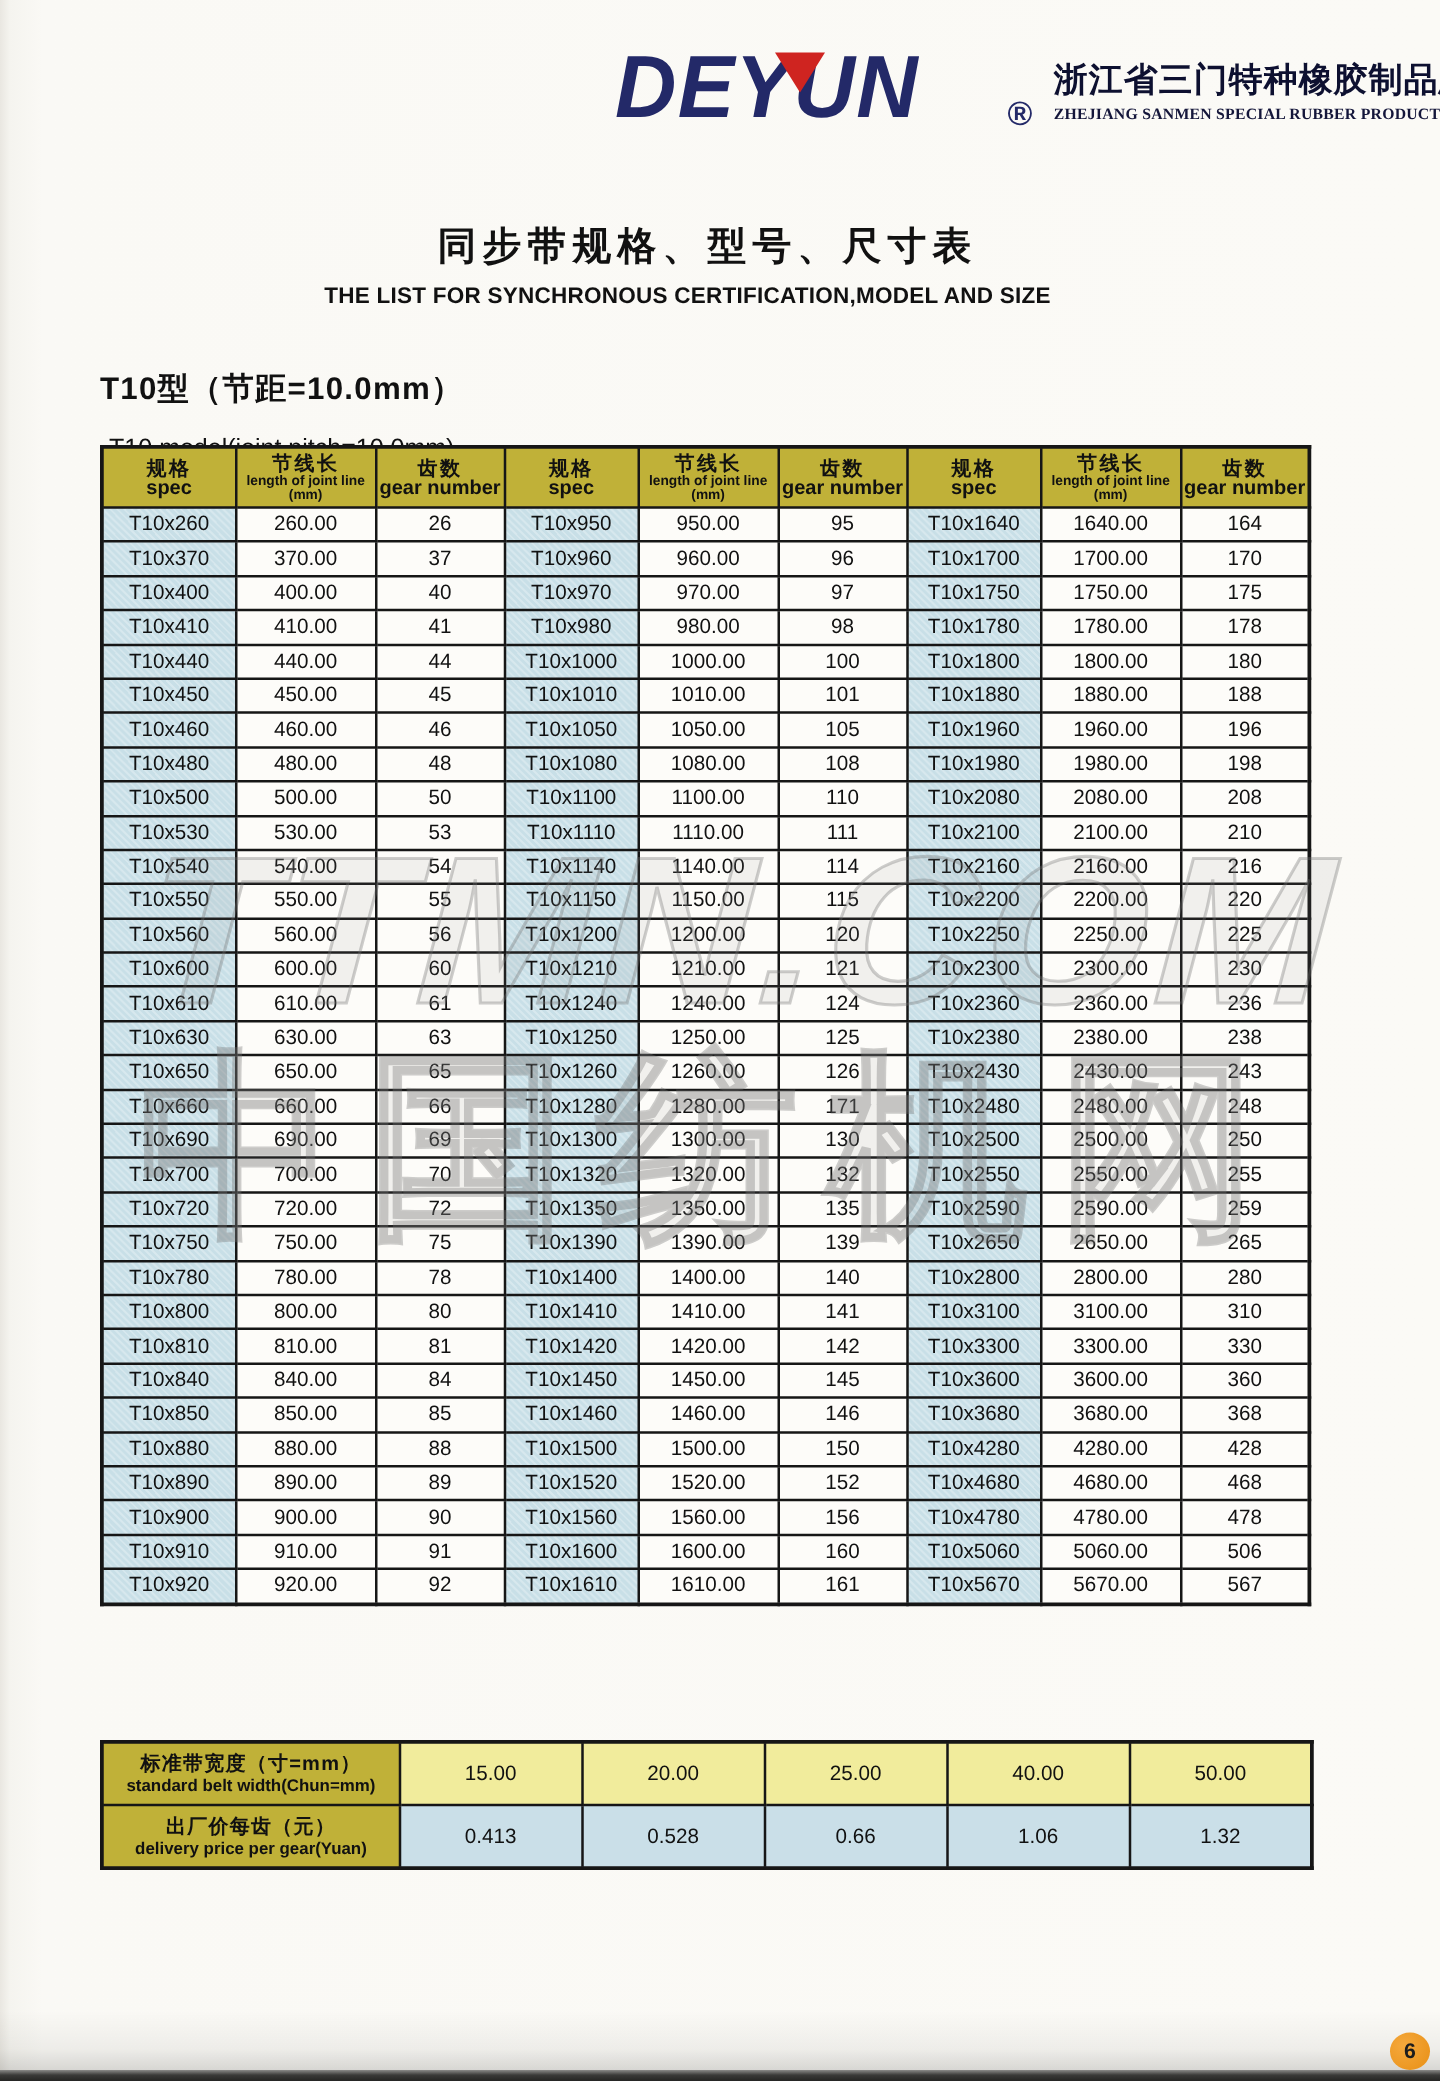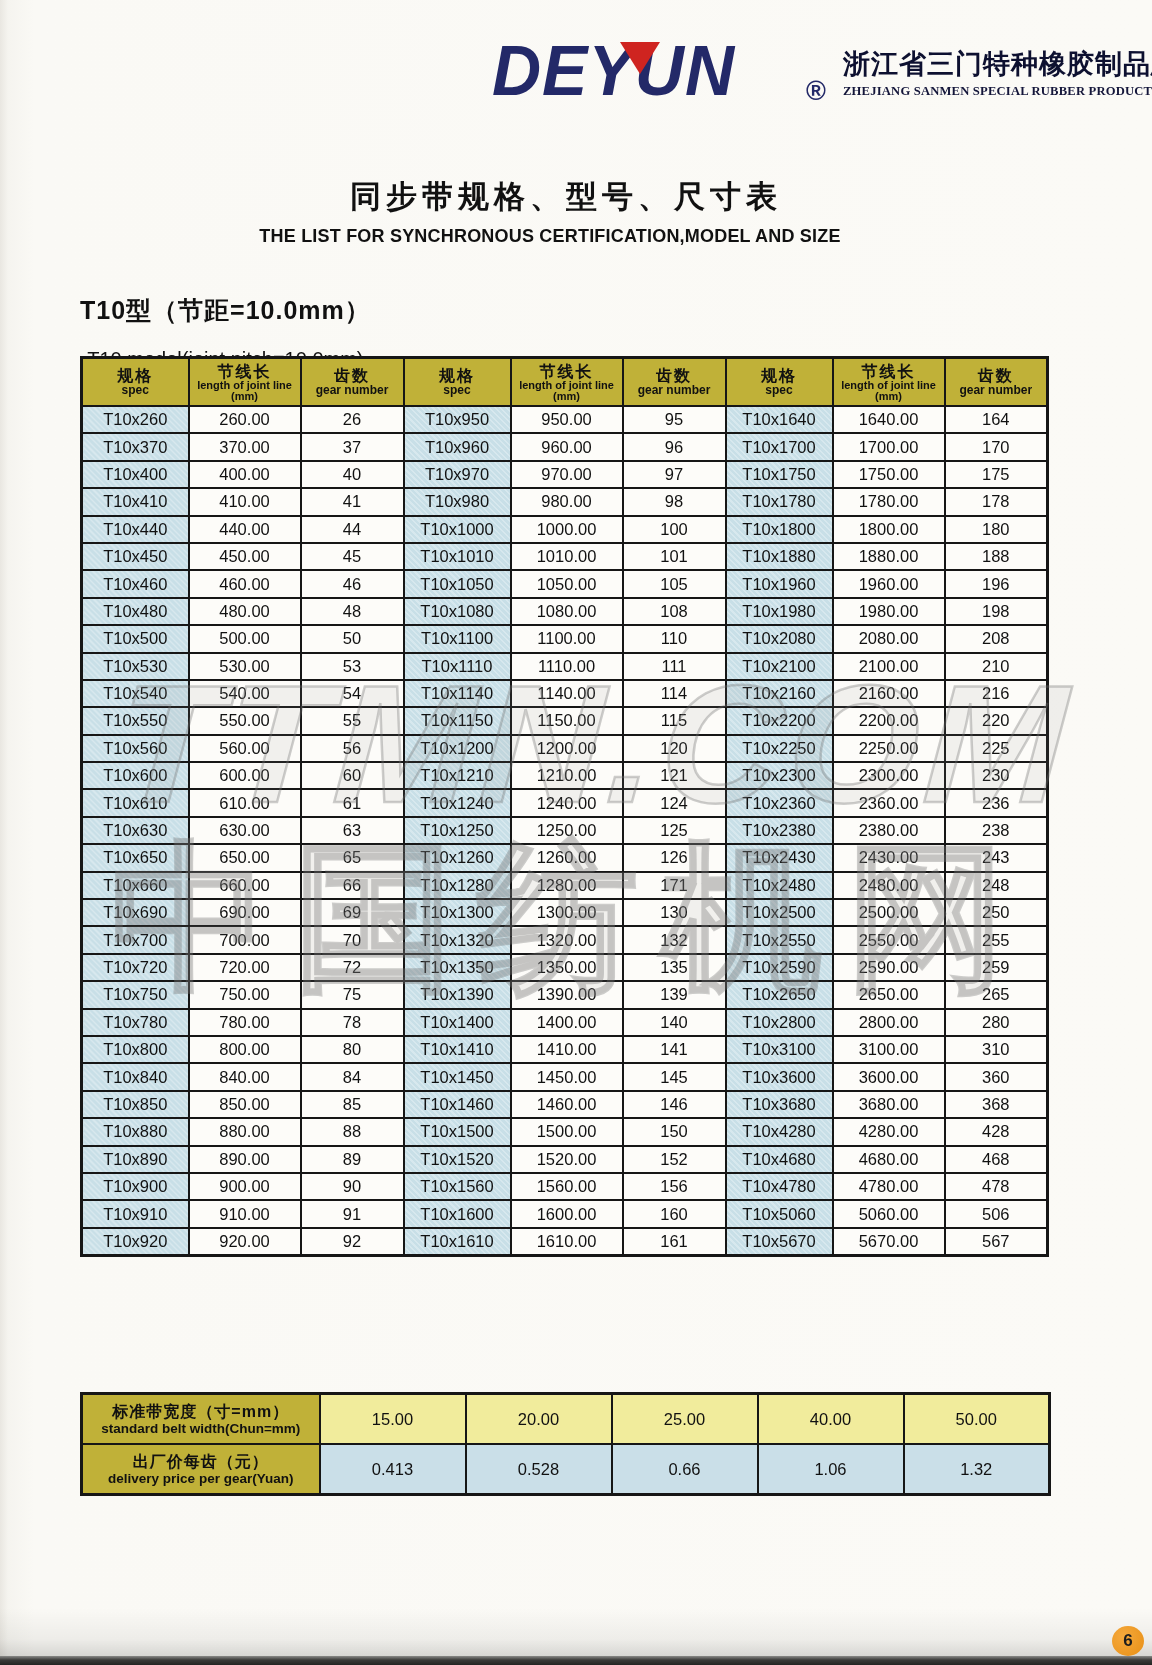--- a/index.html
+++ b/index.html
@@ -33,21 +33,21 @@
   .section-en{font-size:20px;font-weight:500;margin-top:21px;}
   
   .spec-table{
     position:absolute;left:80px;top:356px;width:968px;
     border-collapse:collapse;table-layout:fixed;
     border:3px solid #161616;
   }
   .spec-table th,.spec-table td{border:2px solid #161616;text-align:center;vertical-align:middle;padding:0;}
   .spec-table th{background:var(--c-header-olive,#c0b138);height:46px;}
   .h-cn{font-size:16px;font-weight:bold;line-height:17px;letter-spacing:2px;}
-  .h-en{font-size:12px;font-weight:bold;line-height:13px;letter-spacing:0;}
+  .h-en{font-size:16px;font-weight:bold;line-height:13px;letter-spacing:0;}
   .h-sub{font-size:11px;font-weight:bold;line-height:11px;}
   .spec-table td{height:25.4px;font-size:16.5px;background:#fdfcf9;}
   .spec-table td.spec{
     background:var(--c-cell-blue,#c8dfe7);
     background-image:repeating-linear-gradient(45deg,rgba(255,255,255,0.28) 0 1.5px,rgba(0,0,0,0) 1.5px 4px);
   }
   
   .watermark{position:absolute;pointer-events:none;z-index:5;font-weight:bold;
     color:rgba(135,135,135,0.10);-webkit-text-stroke:2.5px rgba(115,115,115,0.35);white-space:nowrap;}
   .wm1{left:118px;top:648px;font-size:168px;font-style:italic;letter-spacing:6px;transform:skewX(-4deg);}
@@ -415,20 +415,31 @@
           <td>800.00</td>
           <td>80</td>
           <td class="spec">T10x1410</td>
           <td>1410.00</td>
           <td>141</td>
           <td class="spec">T10x3100</td>
           <td>3100.00</td>
           <td>310</td>
         </tr>
         <tr>
+          <td class="spec">T10x810</td>
+          <td>810.00</td>
+          <td>81</td>
+          <td class="spec">T10x1420</td>
+          <td>1420.00</td>
+          <td>142</td>
+          <td class="spec">T10x3300</td>
+          <td>3300.00</td>
+          <td>330</td>
+        </tr>
+        <tr>
           <td class="spec">T10x840</td>
           <td>840.00</td>
           <td>84</td>
           <td class="spec">T10x1450</td>
           <td>1450.00</td>
           <td>145</td>
           <td class="spec">T10x3600</td>
           <td>3600.00</td>
           <td>360</td>
         </tr>

